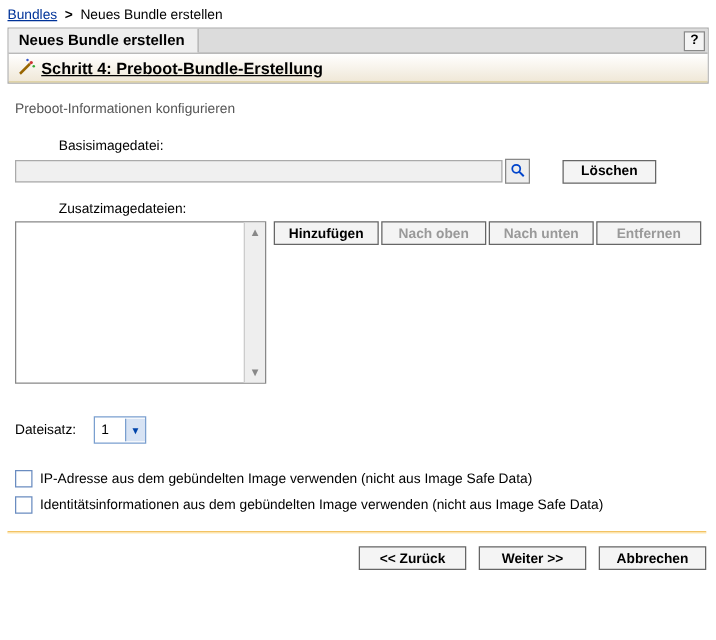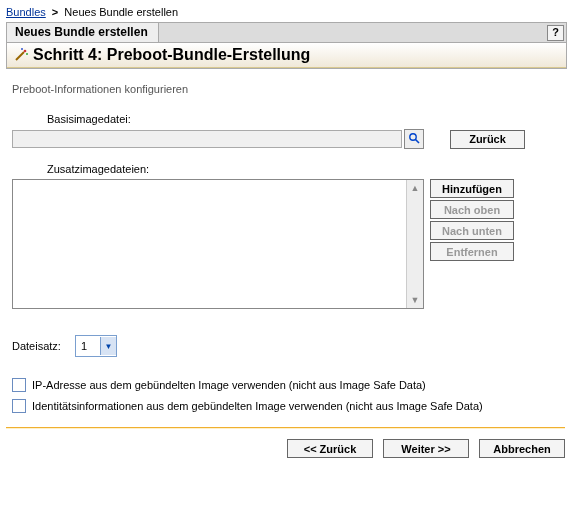--- a/index.html
+++ b/index.html
@@ -54,21 +54,21 @@
     padding: 3px 6px;
     display: flex;
     align-items: center;
     border-bottom: 1px solid #d8c890;
   }
   .step-row .step-icon {
     width: 16px; height: 16px; display: inline-block; margin-right: 4px;
     position: relative;
   }
   .step-row .step-icon svg { width:16px; height:16px; }
-  .step-row .step-text { font-size: 16px; font-weight: bold; }
+  .step-row .step-text { font-size: 13px; font-weight: bold; text-decoration: underline; }
   .section-sub {
     color: #555;
     margin: 14px 0 18px 6px;
   }
   .form-area { margin: 0 6px; }
   .label { margin-bottom: 4px; padding-left: 35px; }
   .base-row { display:flex; align-items:center; margin-bottom:14px; }
   .base-input {
     width: 390px; height: 18px;
     background:#f0f0f0;
@@ -106,21 +106,21 @@
   }
   .listbox-scroll {
     position:absolute; right:0; top:0; width:16px; height:100%;
     background:#eee; border-left:1px solid #ccc;
     display:flex; flex-direction:column; justify-content:space-between;
   }
   .sb-arrow {
     height:16px; display:flex; align-items:center; justify-content:center;
     color:#888; font-size:9px;
   }
-  .side-btns { margin-left:6px; display:flex; flex-direction:column; gap:2px; }
+  .side-btns { margin-left:6px; display:flex; flex-direction:row; gap:2px; }
   .side-btns .action-btn { width: 84px; }
   .side-btns .action-btn.disabled { color:#999; }
   .datarow { margin-top: 26px; display:flex; align-items:center; }
   .select {
     border:1px solid #7a9fcf; background:#fff;
     height:20px; width:40px; margin-left:14px;
     display:flex; align-items:center;
     font-size:11px;
     cursor:pointer;
   }
@@ -177,21 +177,21 @@
   <div class="base-row">
     <input type="text" class="base-input" readonly="" style="">
     <div class="browse-btn">
       <span>
         <svg width="12" height="12" viewBox="0 0 12 12">
             <circle cx="5" cy="5" r="3.2" stroke="#0044cc" stroke-width="1.4" fill="none"></circle>
             <line x1="7.5" y1="7.5" x2="11" y2="11" stroke="#0044cc" stroke-width="1.6"></line>
           </svg>
       </span>
     </div>
-    <button class="action-btn delete-btn">Zurück</button>
+    <button class="action-btn delete-btn">Löschen</button>
   </div>
 
   <div class="label">Zusatzimagedateien:</div>
   <div class="add-row">
     <div class="listbox">
       <div class="listbox-scroll">
         <div class="sb-arrow">▲</div>
         <div class="sb-arrow">▼</div>
       </div>
     </div>

